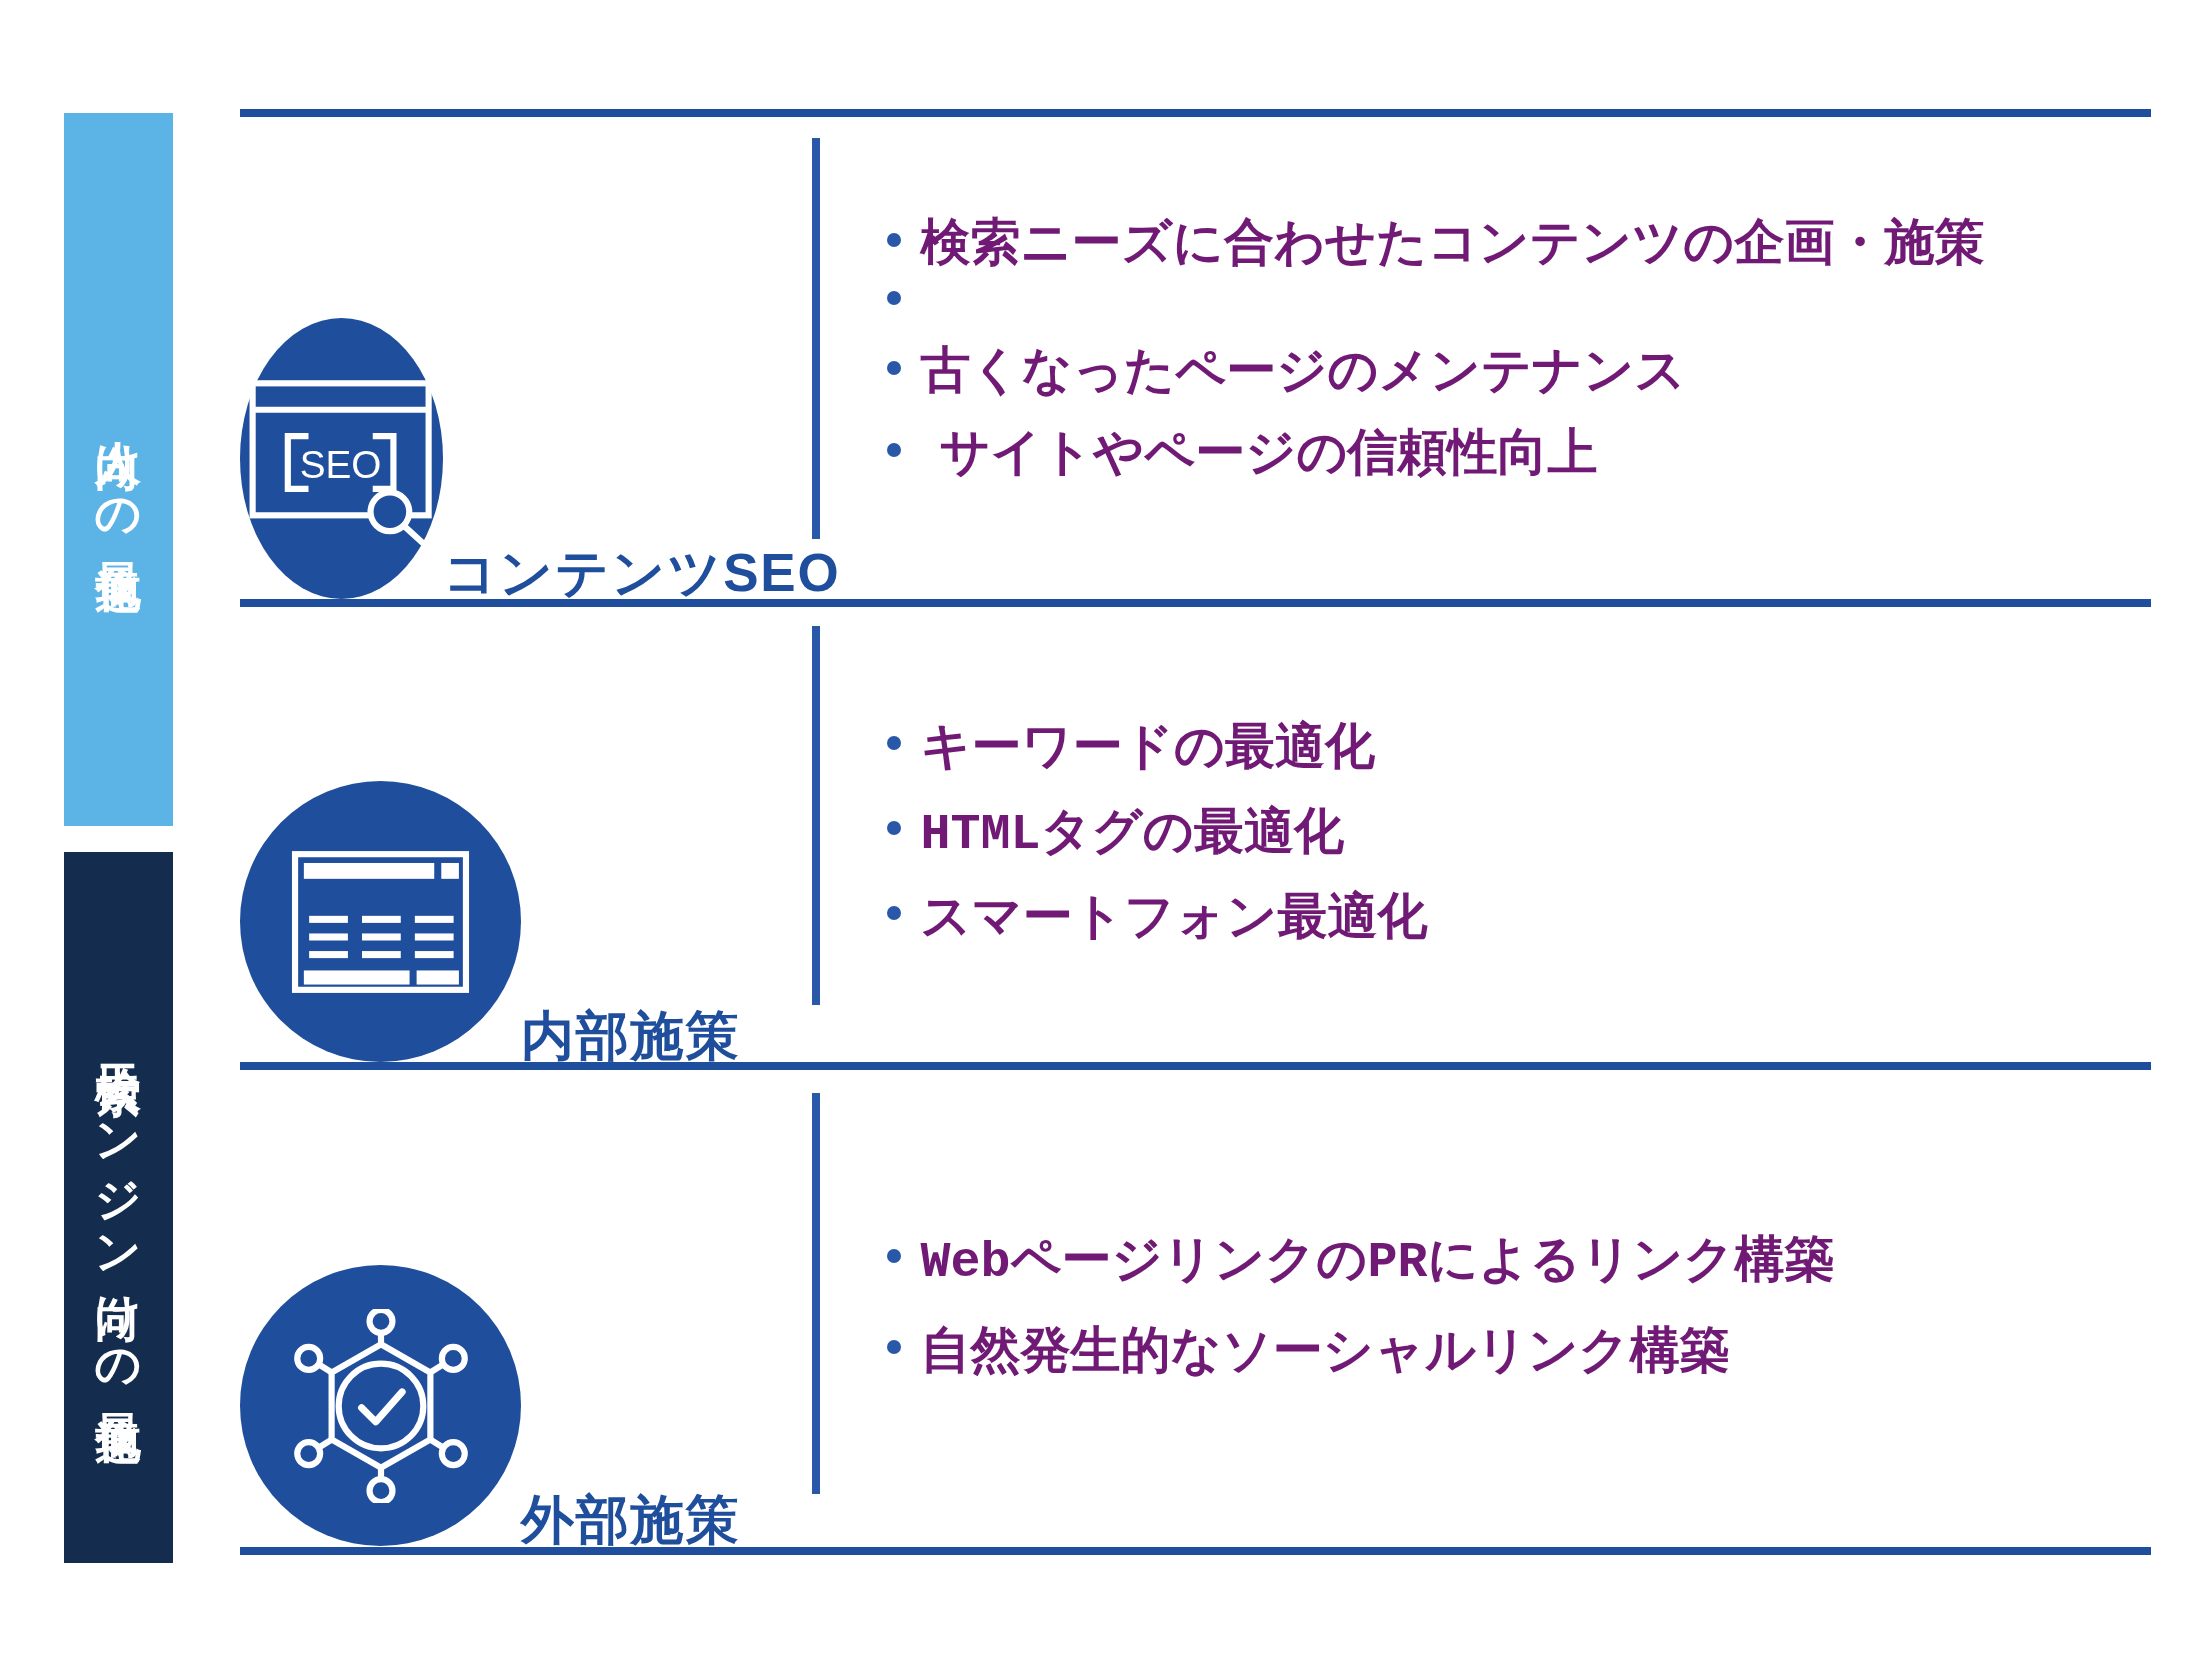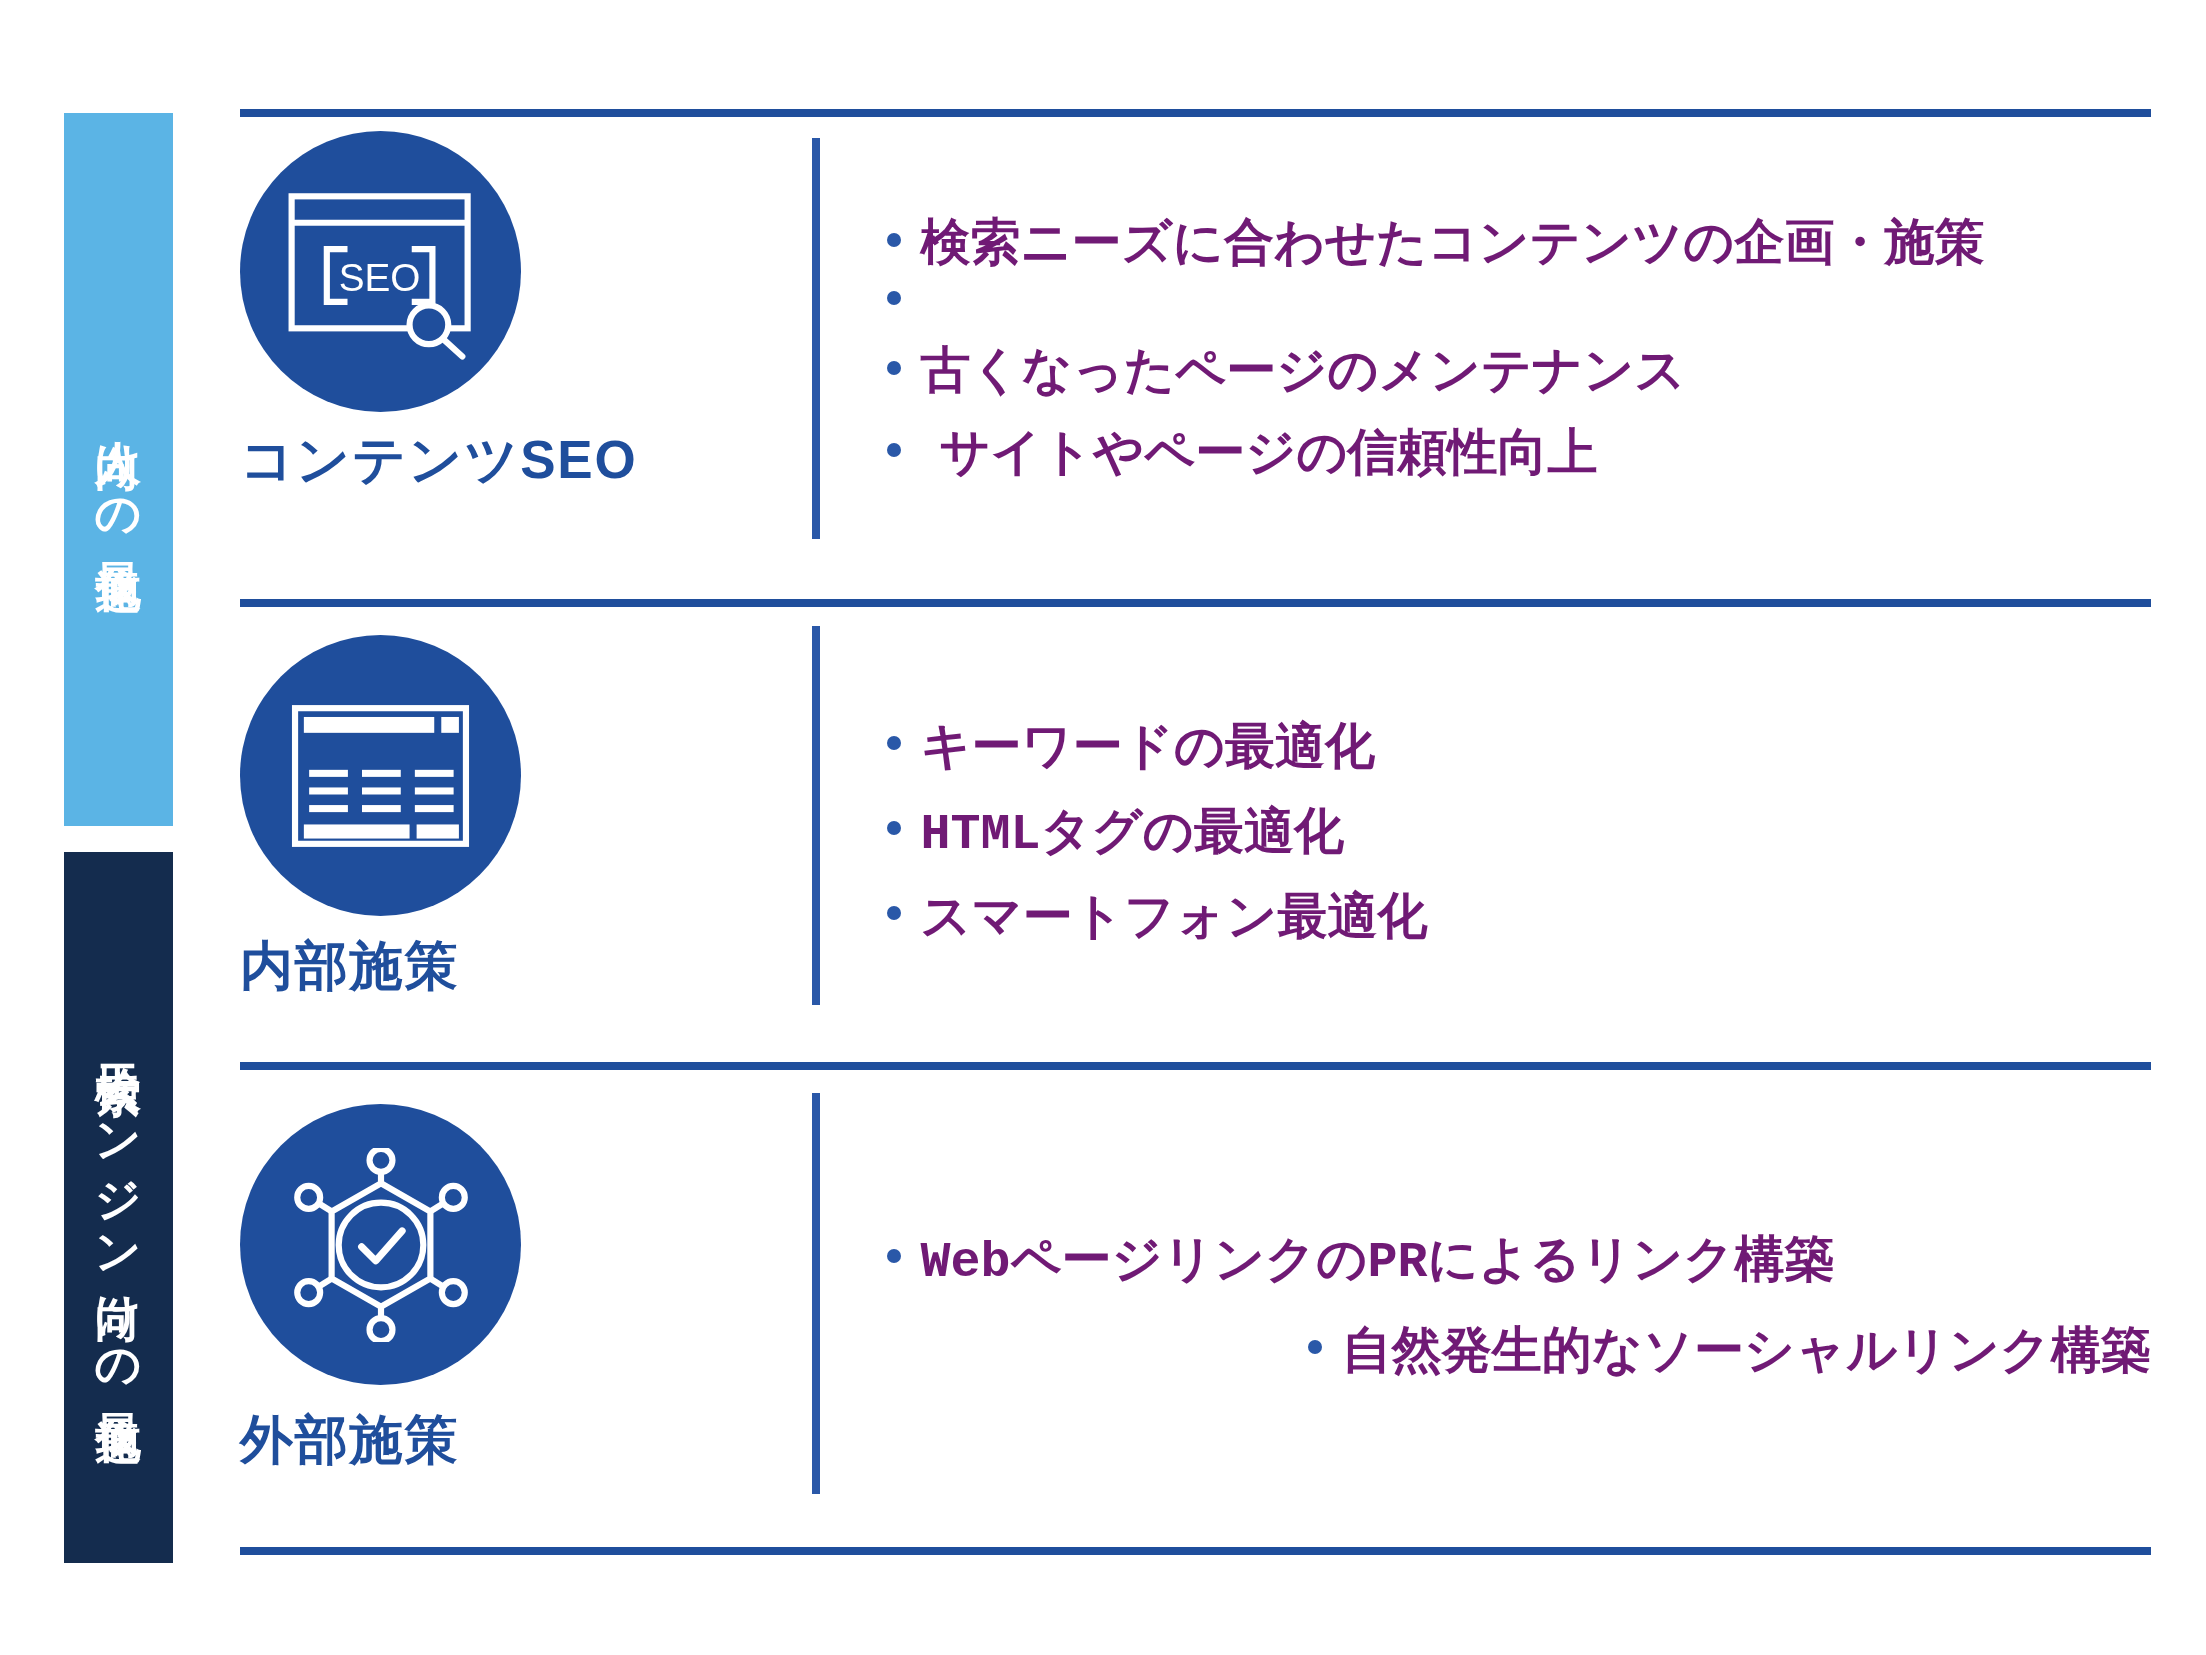--- a/index.html
+++ b/index.html
@@ -78,22 +78,22 @@
   #row-content-seo  { top: 117px;  height: 482px; }
   #row-internal     { top: 607px;  height: 455px; }
   #row-external     { top: 1070px; height: 476px; }
 
   
   .icon-cell {
     width: 572px;
     height: 100%;
     position: relative;
     display: flex;
-    flex-direction: column;
-    align-items: flex-start;
+    flex-direction: row;
+    align-items: flex-end;
   }
   .circle {
     border-radius: 50%;
     background: #1F4E9C;
     display: flex;
     align-items: center;
     justify-content: center;
   }
   #row-content-seo .circle { width: 281px; height: 281px; margin-top: 14px; }
   #row-internal    .circle { width: 281px; height: 281px; margin-top: 28px; }
@@ -141,21 +141,21 @@
     line-height: 1;
     white-space: nowrap;
     letter-spacing: 0px;
     font-family: Liberation Mono, monospace;
   }
   #row-content-seo .bullet { margin-bottom: 32px; }
   #row-content-seo .bullet:last-child { margin-bottom: 14px; gap: 19px; }
   #row-internal .bullet { margin-bottom: 35px; }
   #row-internal .bullet:last-child { margin-bottom: 0; }
   #row-external .bullet { margin-bottom: 41px; }
-  #row-external .bullet:last-child { margin-bottom: 0; justify-content: flex-end; }
+  #row-external .bullet:last-child { margin-bottom: 0; }
 
   .dot {
     width: 14px;
     height: 14px;
     border-radius: 50%;
     background: #2A58A8;
     margin-right: 19.4px;
     flex: 0 0 auto;
     position: relative;
     top: -12.4px;

